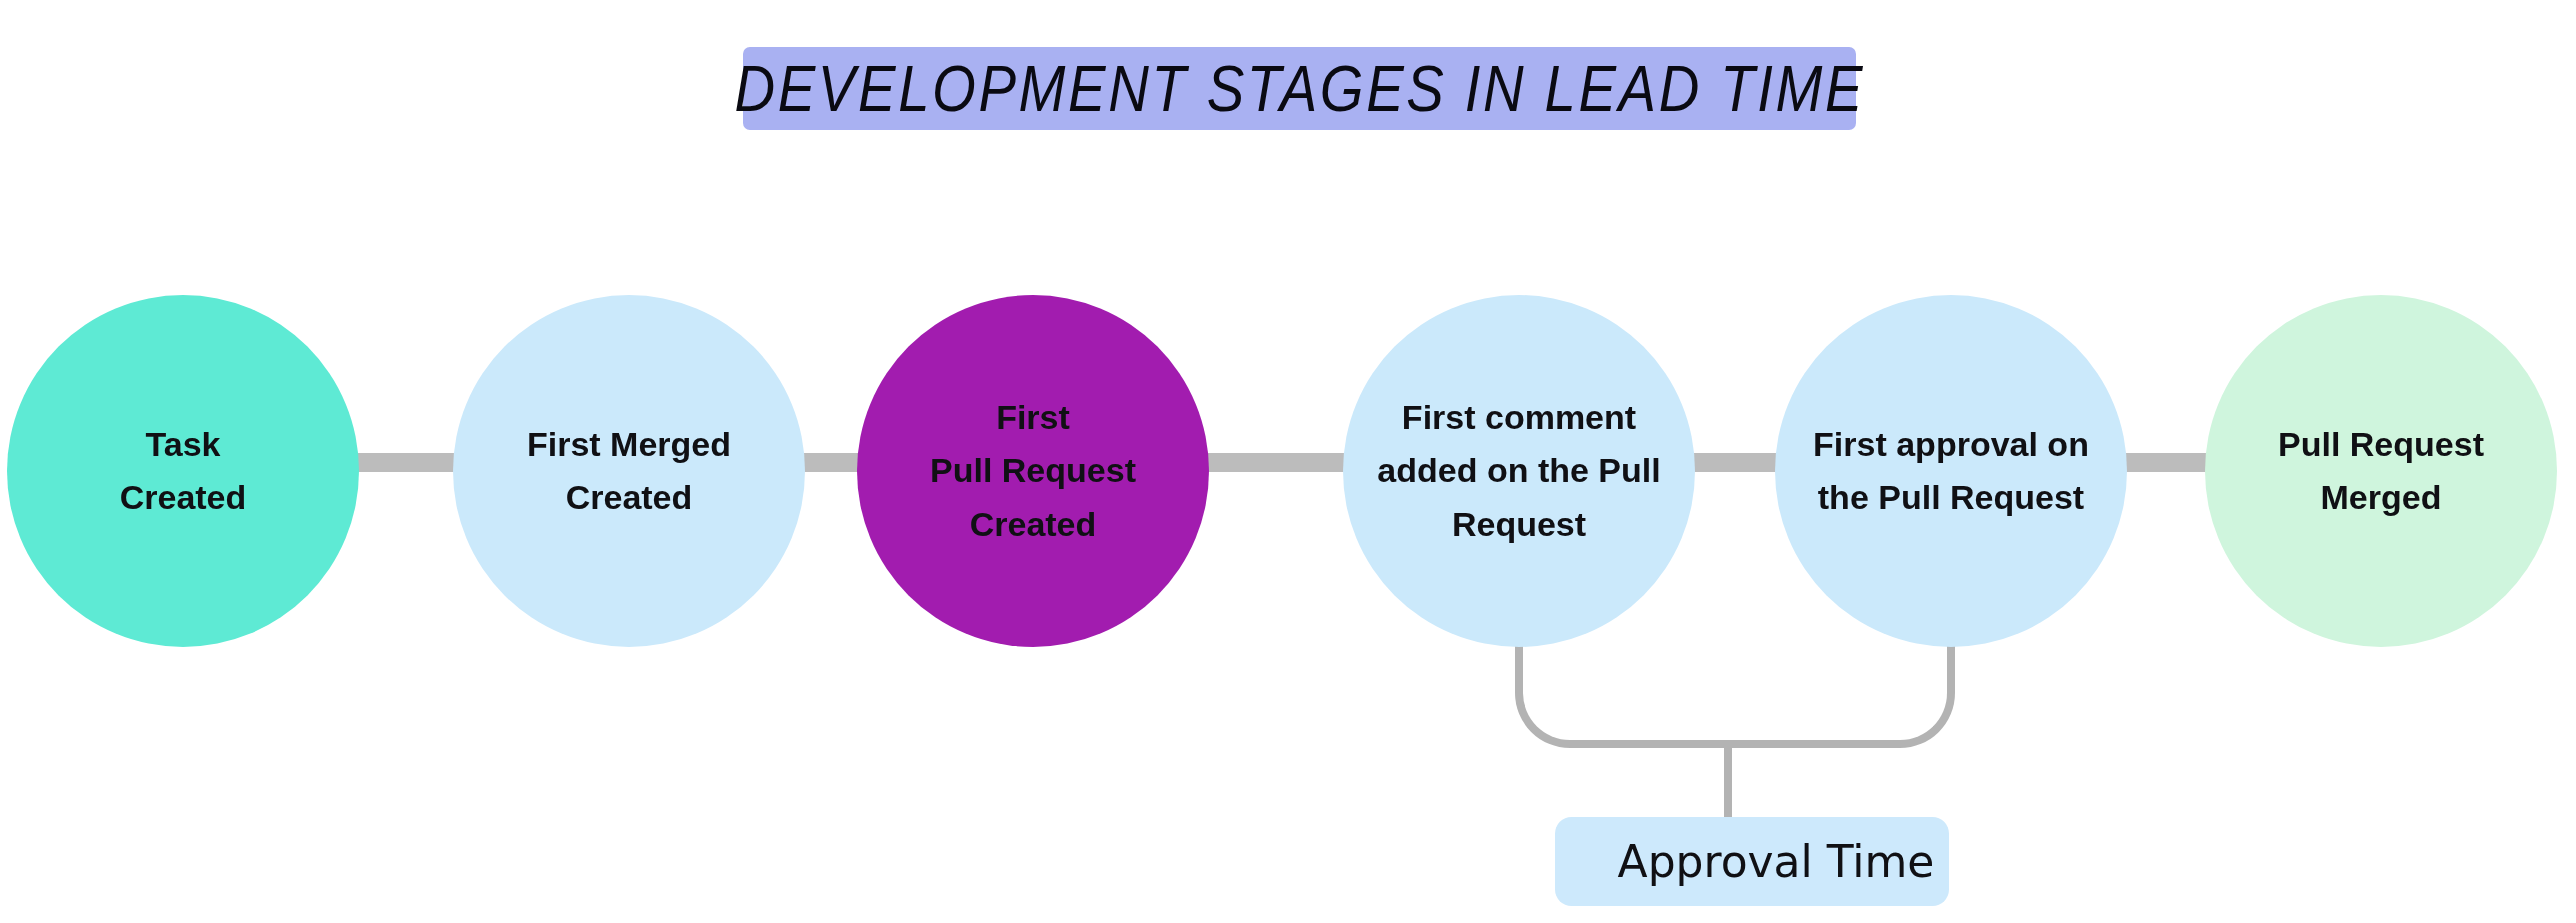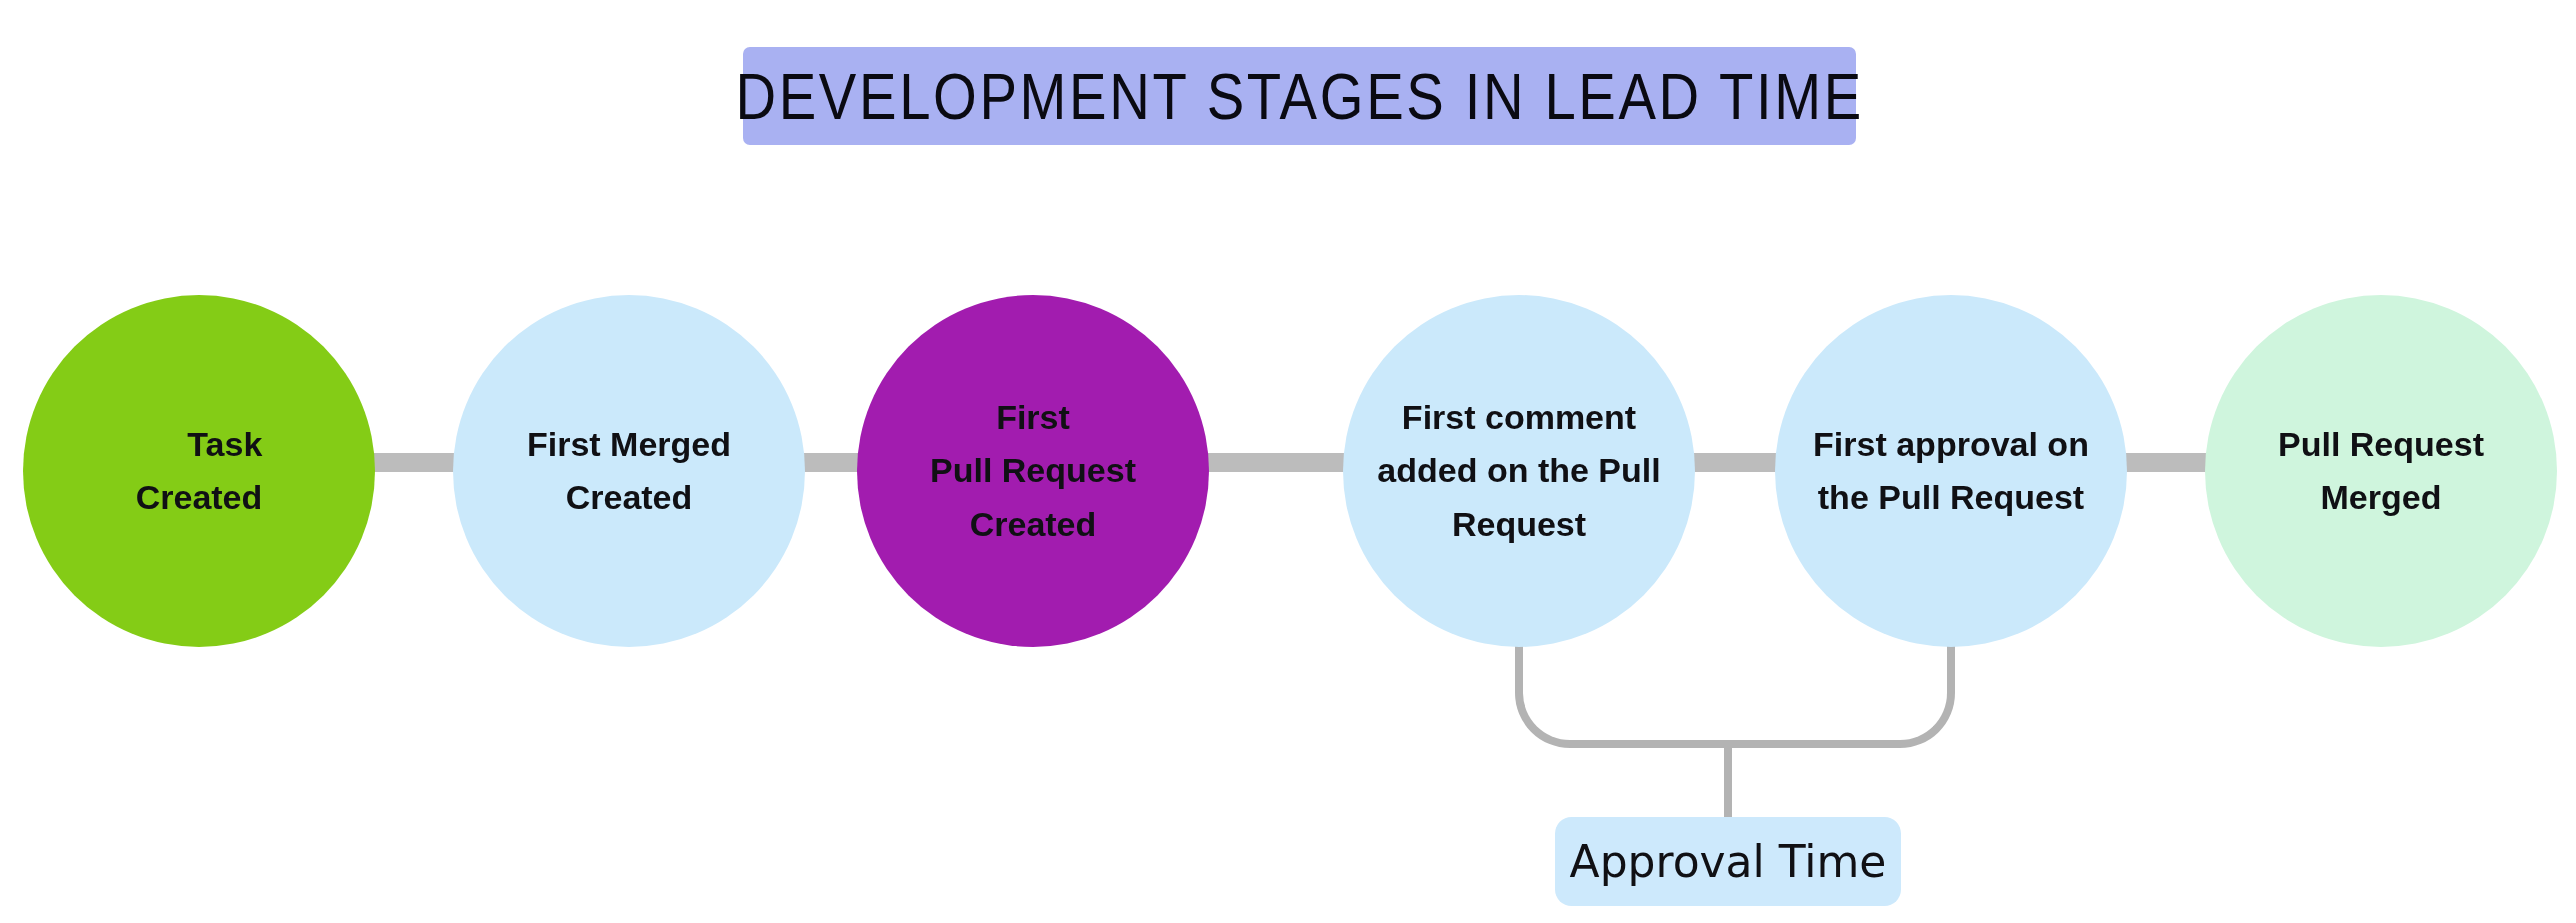--- a/index.html
+++ b/index.html
@@ -8,23 +8,23 @@
     width: 2576px;
     height: 923px;
     background: #ffffff;
     overflow: hidden;
     font-family: "Liberation Sans", sans-serif;
     color: #111111;
   }
   .title-box {
     position: absolute;
     left: 743px; top: 47px;
-    width: 1113px; height: 98px;
+    width: 1113px; height: 83px;
     border-radius: 6.9px;
-    display: flex; align-items: center; justify-content: center;
+    display: flex; align-items: center; justify-content: center; font-style: italic;
   }
   .title-text {
     font-size: 58px;
     font-weight: 400;
     letter-spacing: 2.7px;
     white-space: pre;
     color: #0a0a12;
     transform: scale(0.97, 1.12);
   }
   .connector {
@@ -85,21 +85,21 @@
 <body>
 
 <div class="canvas">
 
   <div class="title-box" style="background: rgb(169, 177, 242);">
     <div class="title-text">DEVELOPMENT STAGES IN LEAD TIME</div>
   </div>
 
   <div class="connector" style="background: rgb(188, 188, 188);"></div>
 
-  <div class="node" style="left: 23px; background: #84cc16; text-align: right;">
+  <div class="node" style="left: 7px; background: #5eead4;">
     <div class="node-label">Task
 Created</div>
   </div>
 
   <div class="node" style="left: 453px; background: rgb(203, 233, 251);">
     <div class="node-label">First Merged
 Created</div>
   </div>
 
   <div class="node" style="left: 857px; background: #a21caf;">
@@ -121,18 +121,18 @@
 
   <div class="node" style="left: 2205px; background: rgb(207, 245, 221);">
     <div class="node-label">Pull Request
 Merged</div>
   </div>
 
   <div class="bracket" style="border-color: rgb(179, 179, 179);"></div>
 
   <div class="stem" style="background: rgb(179, 179, 179);"></div>
 
-  <div class="annotation-badge" style="background: rgb(205, 233, 252);">
+  <div class="annotation-badge" style="background: rgb(205, 233, 252); padding-left: 48px;">
     <div class="annotation-text">Approval Time</div>
   </div>
 
 </div>
 
 
 </body></html>

